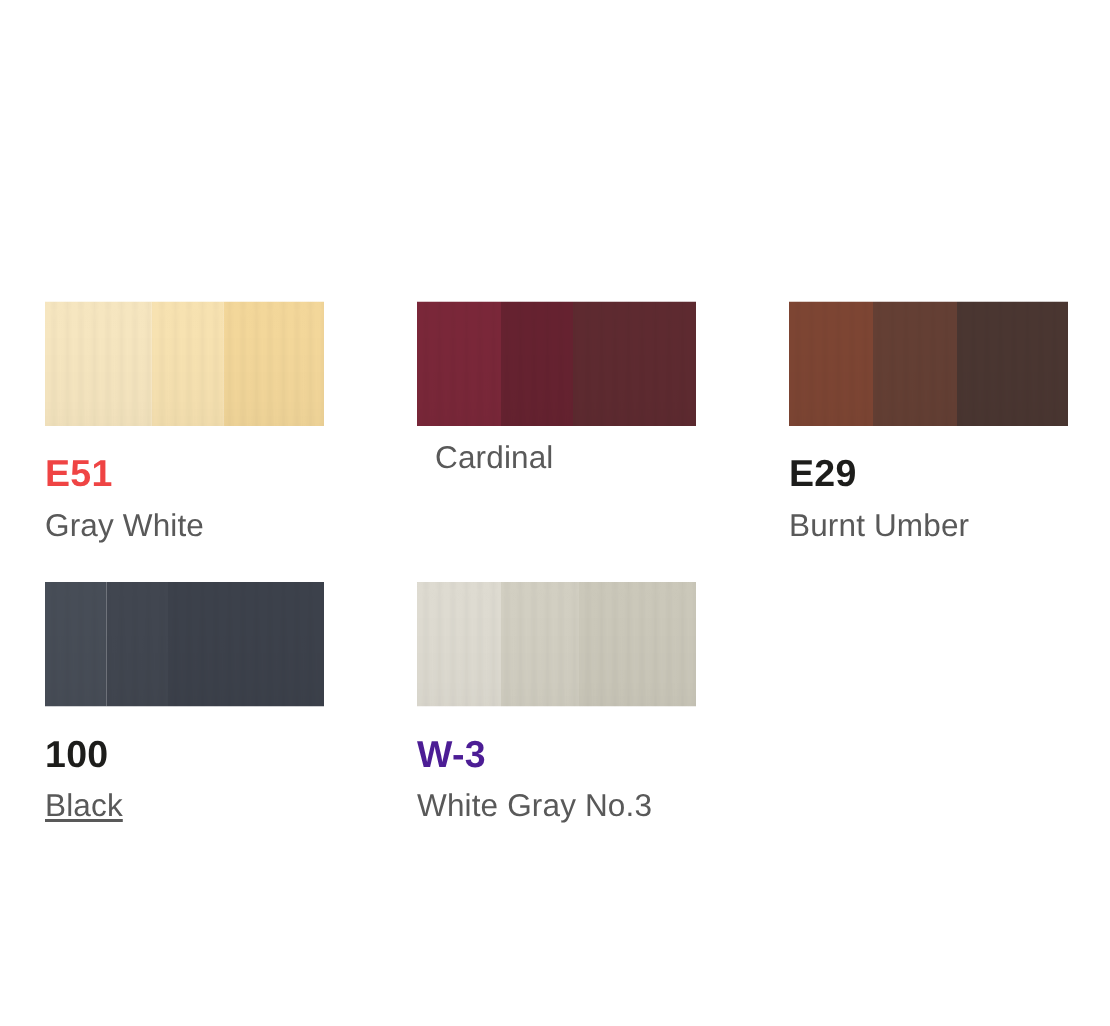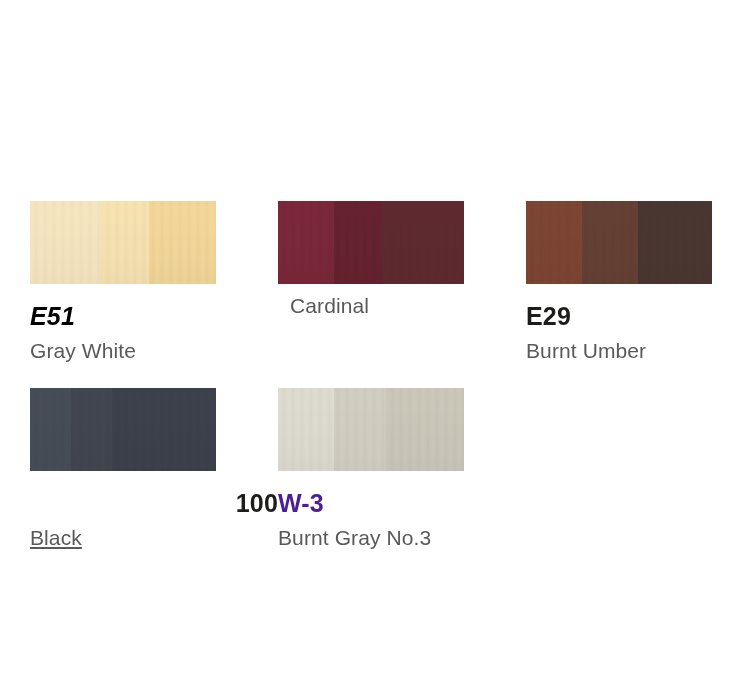--- a/index.html
+++ b/index.html
@@ -105,21 +105,21 @@
 
 <main id="swatch-chart">
   <div class="swatch-grid">
 
     <div class="swatch-cell">
       <div class="swatch-color">
         <div class="band" style="background: rgb(246, 230, 192); width: 38%;"></div>
         <div class="band" style="background: rgb(247, 226, 177); width: 26%;"></div>
         <div class="band" style="background: rgb(243, 215, 154); width: 36%;"></div>
       </div>
-      <div class="swatch-code" style="color: #000000; font-style: italic;">E51</div>
+      <div class="swatch-code" style="color: #ef4444;">E51</div>
       <div class="swatch-name" style="color: rgb(89, 89, 89);">Gray White</div>
     </div>
 
     <div class="swatch-cell">
       <div class="swatch-color">
         <div class="band" style="background: rgb(122, 39, 57); width: 30%;"></div>
         <div class="band" style="background: rgb(102, 34, 48); width: 26%;"></div>
         <div class="band" style="background: rgb(94, 42, 48); width: 44%;"></div>
       </div>
       <div class="swatch-name" style="color: rgb(89, 89, 89); margin-left: 12px;">Cardinal</div>
@@ -134,30 +134,30 @@
       <div class="swatch-code" style="color: rgb(29, 29, 27);">E29</div>
       <div class="swatch-name" style="color: rgb(89, 89, 89);">Burnt Umber</div>
     </div>
 
     <div class="swatch-cell row-2">
       <div class="swatch-color">
         <div class="band" style="background: rgb(71, 77, 87); width: 22%;"></div>
         <div class="band" style="background: rgb(65, 70, 80); width: 22%;"></div>
         <div class="band" style="background: rgb(60, 65, 75); width: 56%;"></div>
       </div>
-      <div class="swatch-code" style="color: rgb(29, 29, 27); text-align: right;">100</div>
+      <div class="swatch-code" style="color: rgb(29, 29, 27);">100</div>
       <div class="swatch-name" style="color: rgb(89, 89, 89); text-decoration: underline;">Black</div>
     </div>
 
     <div class="swatch-cell row-2">
       <div class="swatch-color">
         <div class="band" style="background: rgb(222, 219, 209); width: 30%;"></div>
         <div class="band" style="background: rgb(210, 207, 194); width: 28%;"></div>
         <div class="band" style="background: rgb(203, 200, 186); width: 42%;"></div>
       </div>
       <div class="swatch-code" style="color: #4c1d95;">W-3</div>
-      <div class="swatch-name" style="color: rgb(89, 89, 89);">Burnt Gray No.3</div>
+      <div class="swatch-name" style="color: rgb(89, 89, 89);">White Gray No.3</div>
     </div>
 
     <div class="swatch-cell row-2 empty"></div>
 
   </div>
 </main>
 
 </body></html>

